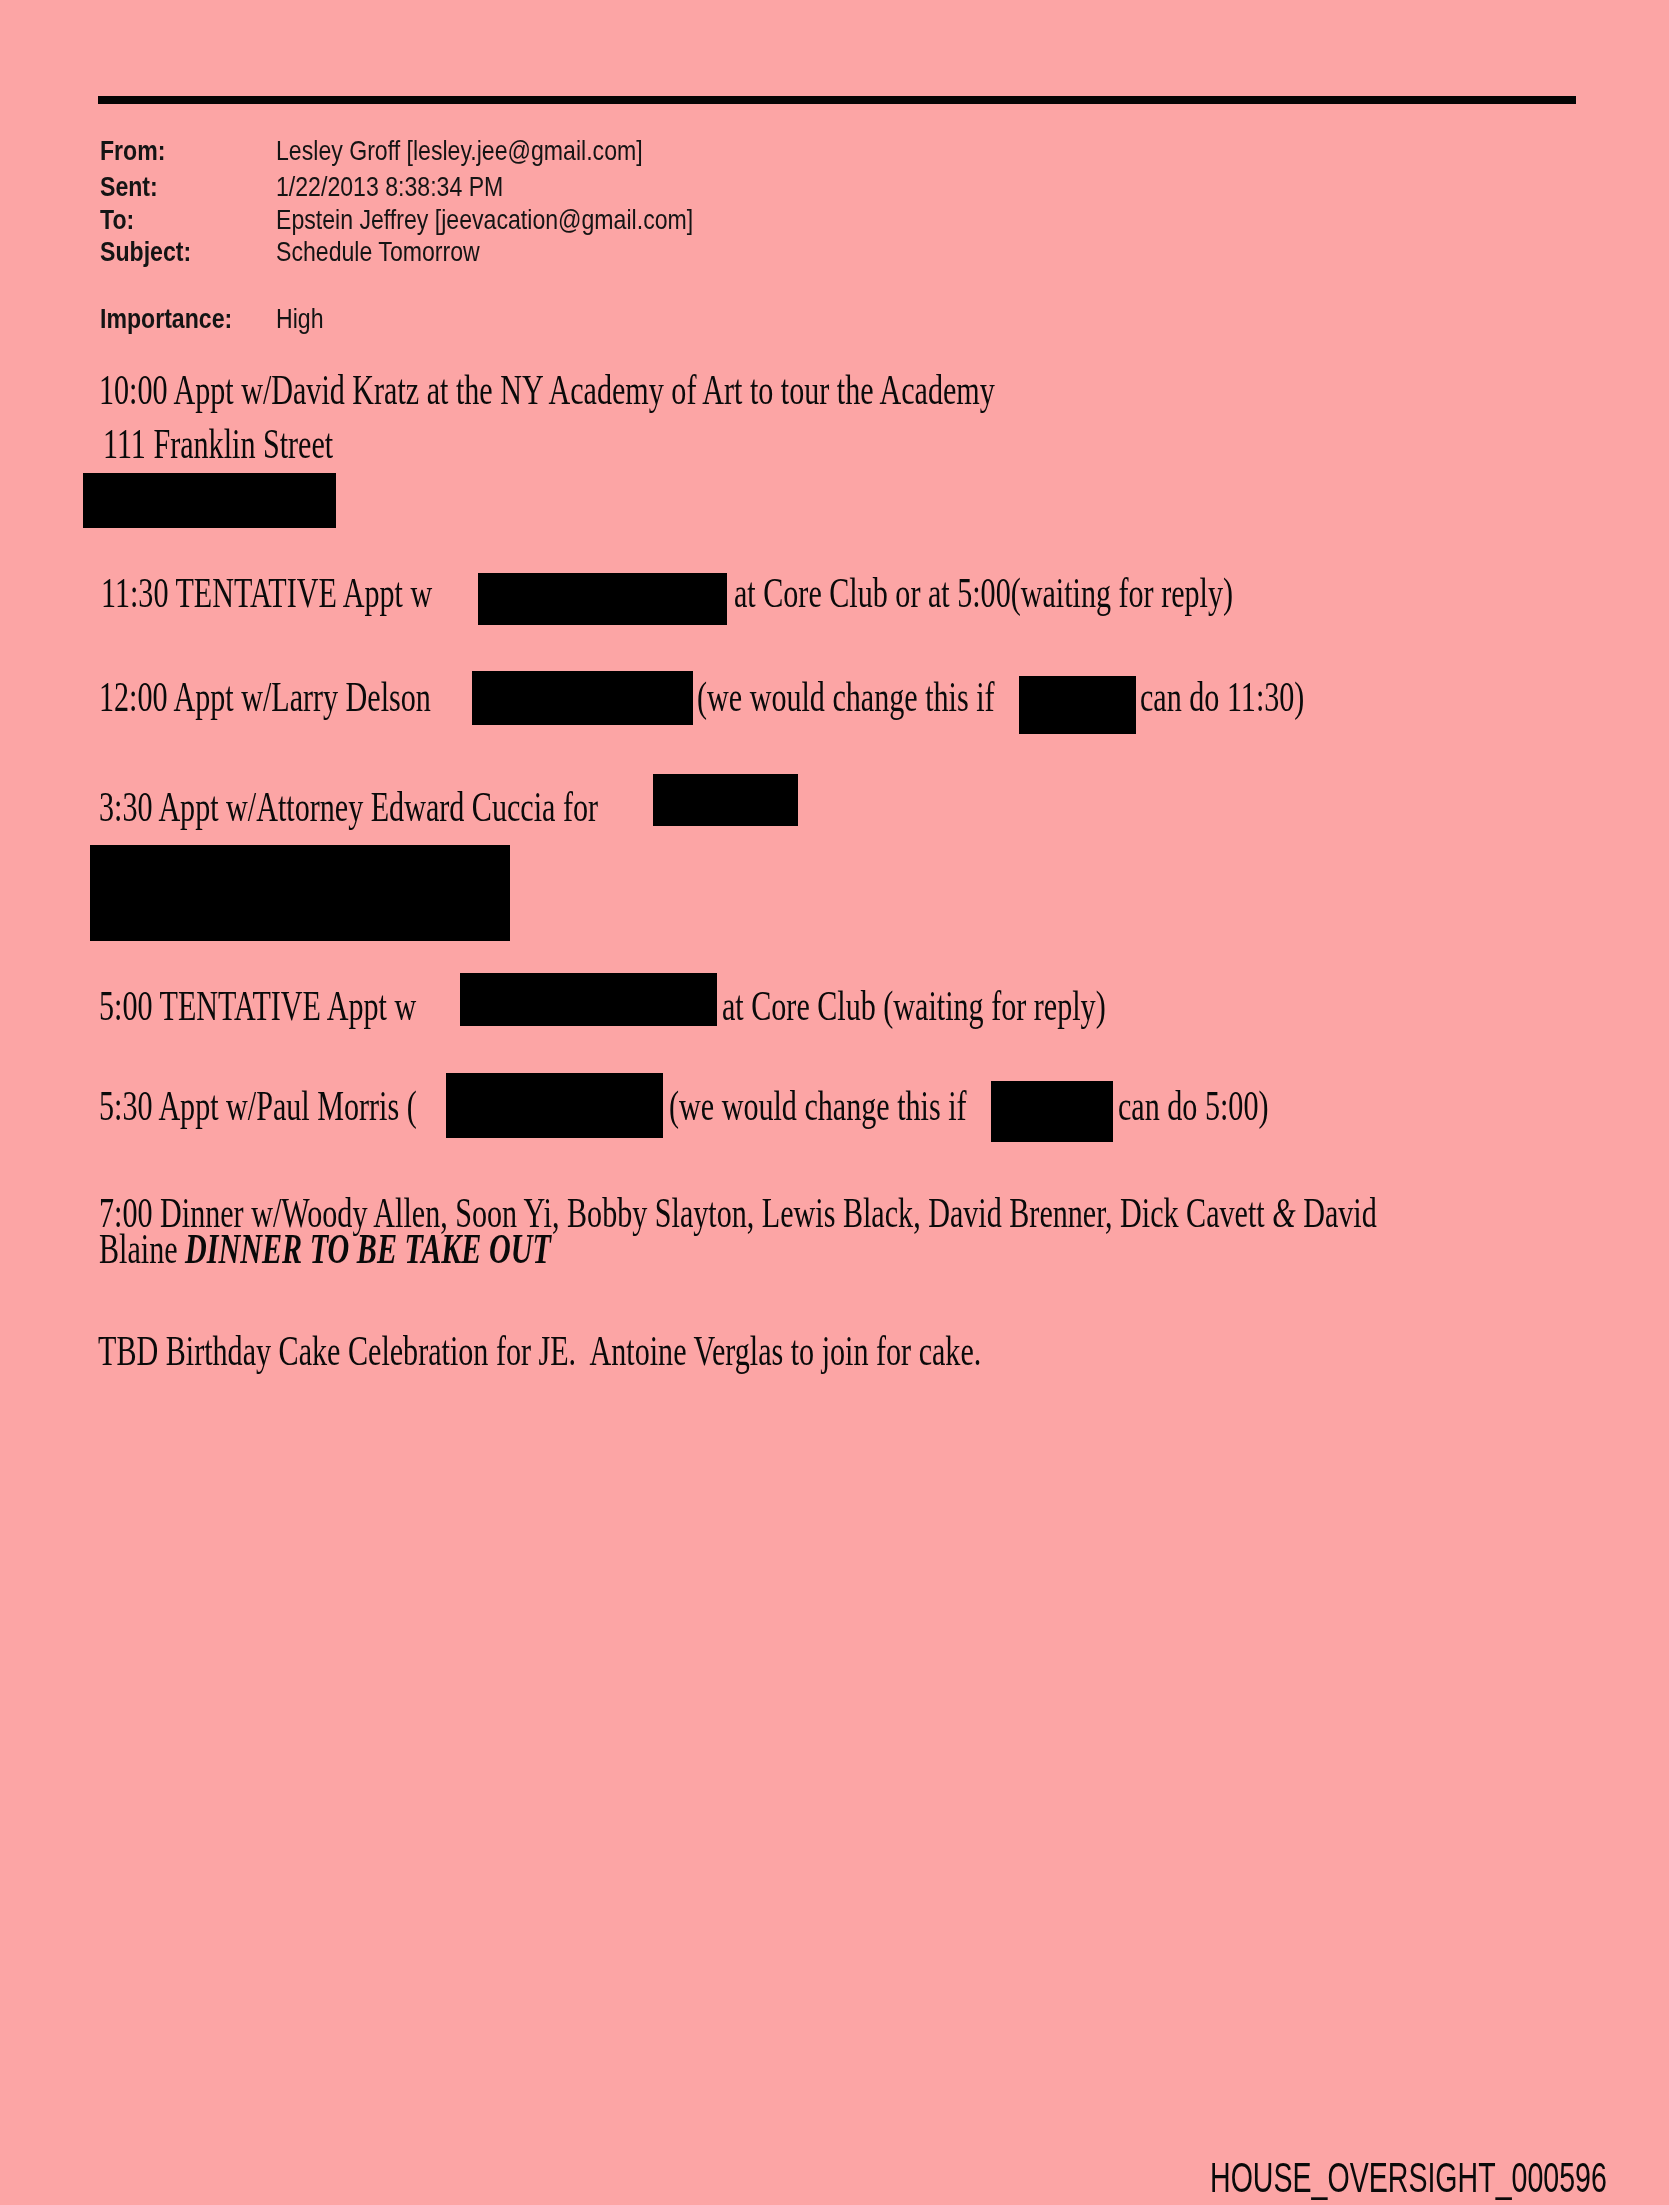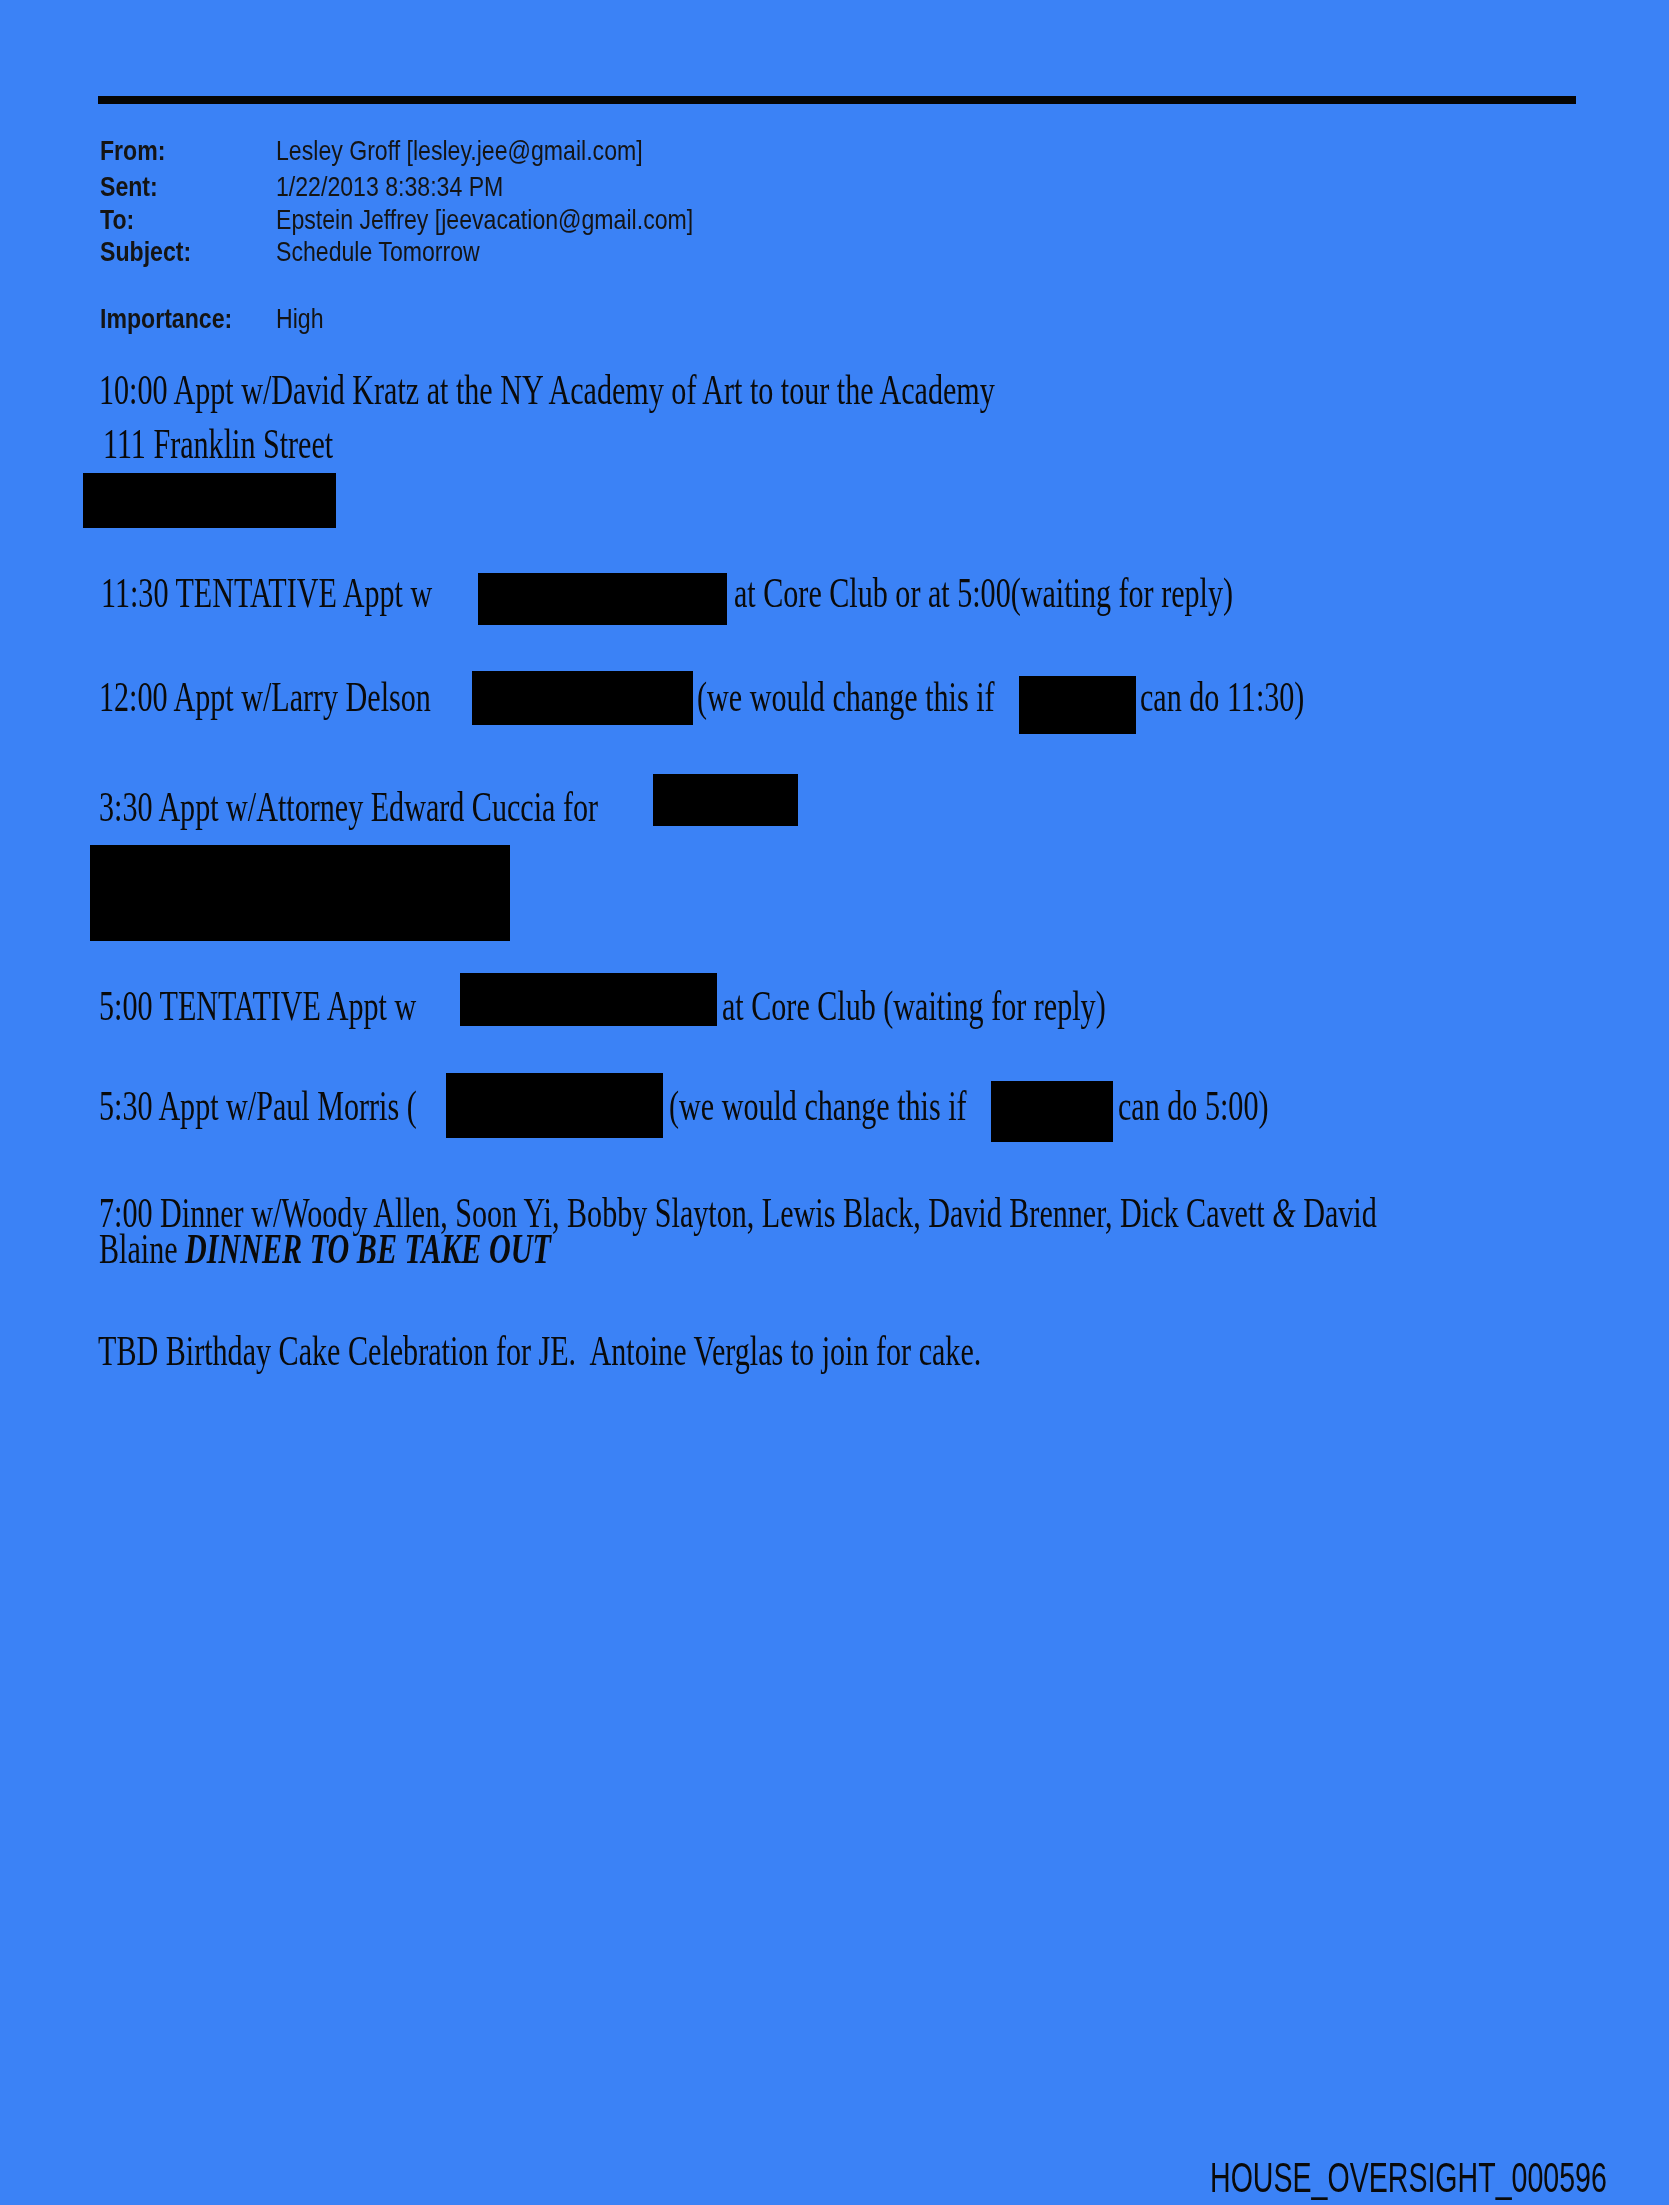--- a/index.html
+++ b/index.html
@@ -1,19 +1,19 @@
 <!DOCTYPE html>
 <html style="font-size:10.5px"><head>
 <meta charset="utf-8">
 <style>
   html,body{margin:0;padding:0;background:#e8e8e8;}
   .page{
     position:relative;
     width:1669px;height:2205px;
-    background:#3b82f6;
+    background:#fca5a5;
     overflow:hidden;
     font-family:"Liberation Serif",serif;
   }
   .rule{
     position:absolute;
     left:98px;top:96px;width:1478px;height:7.9px;
     background:#050505;
   }
   
   .hl,.hv{

